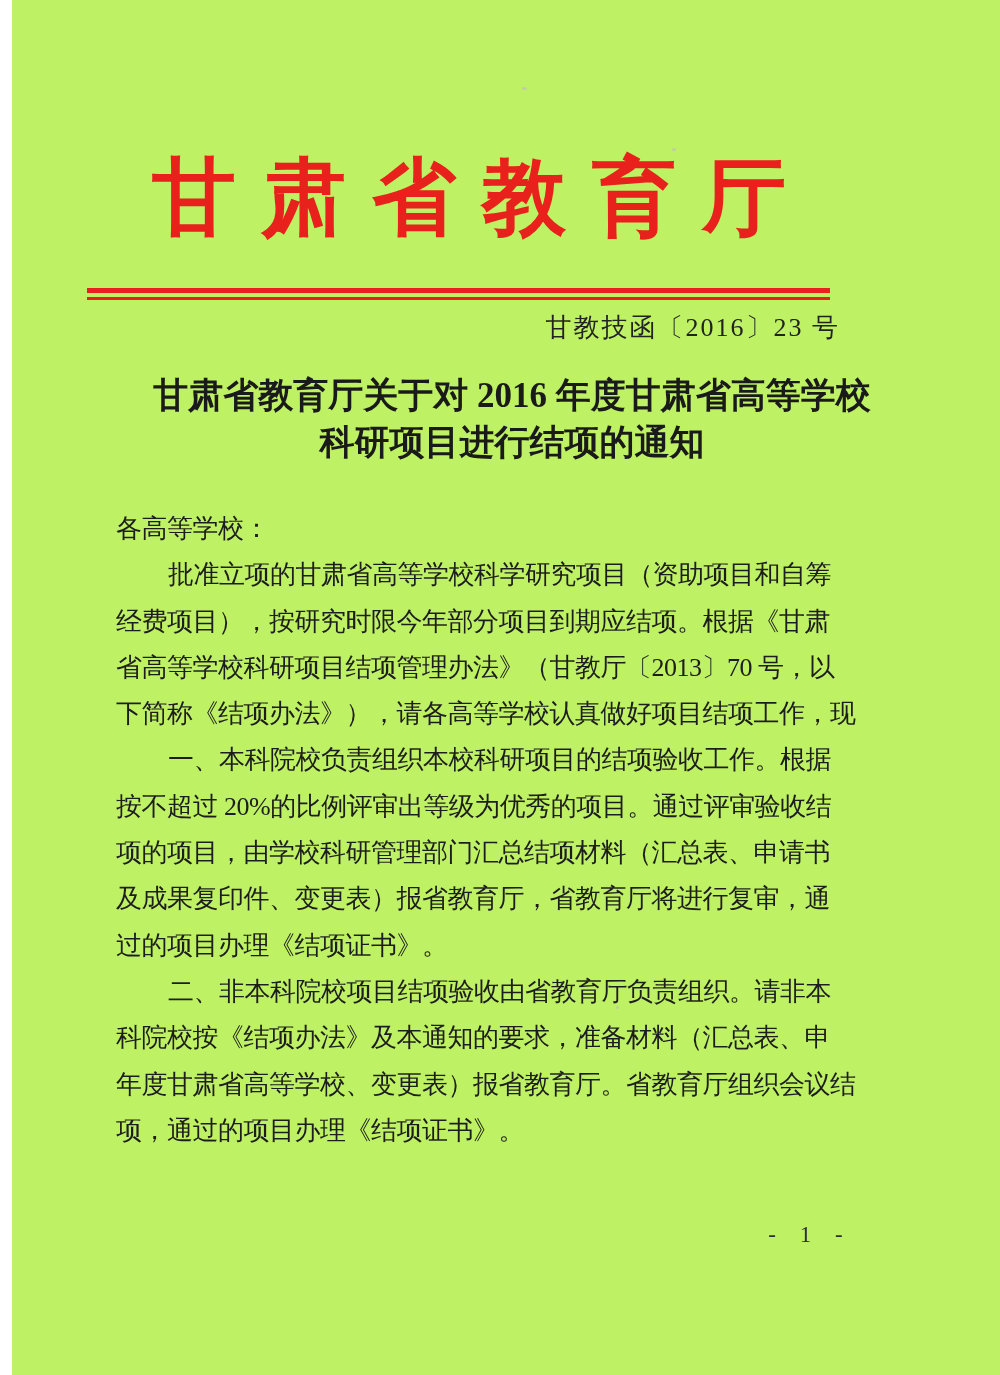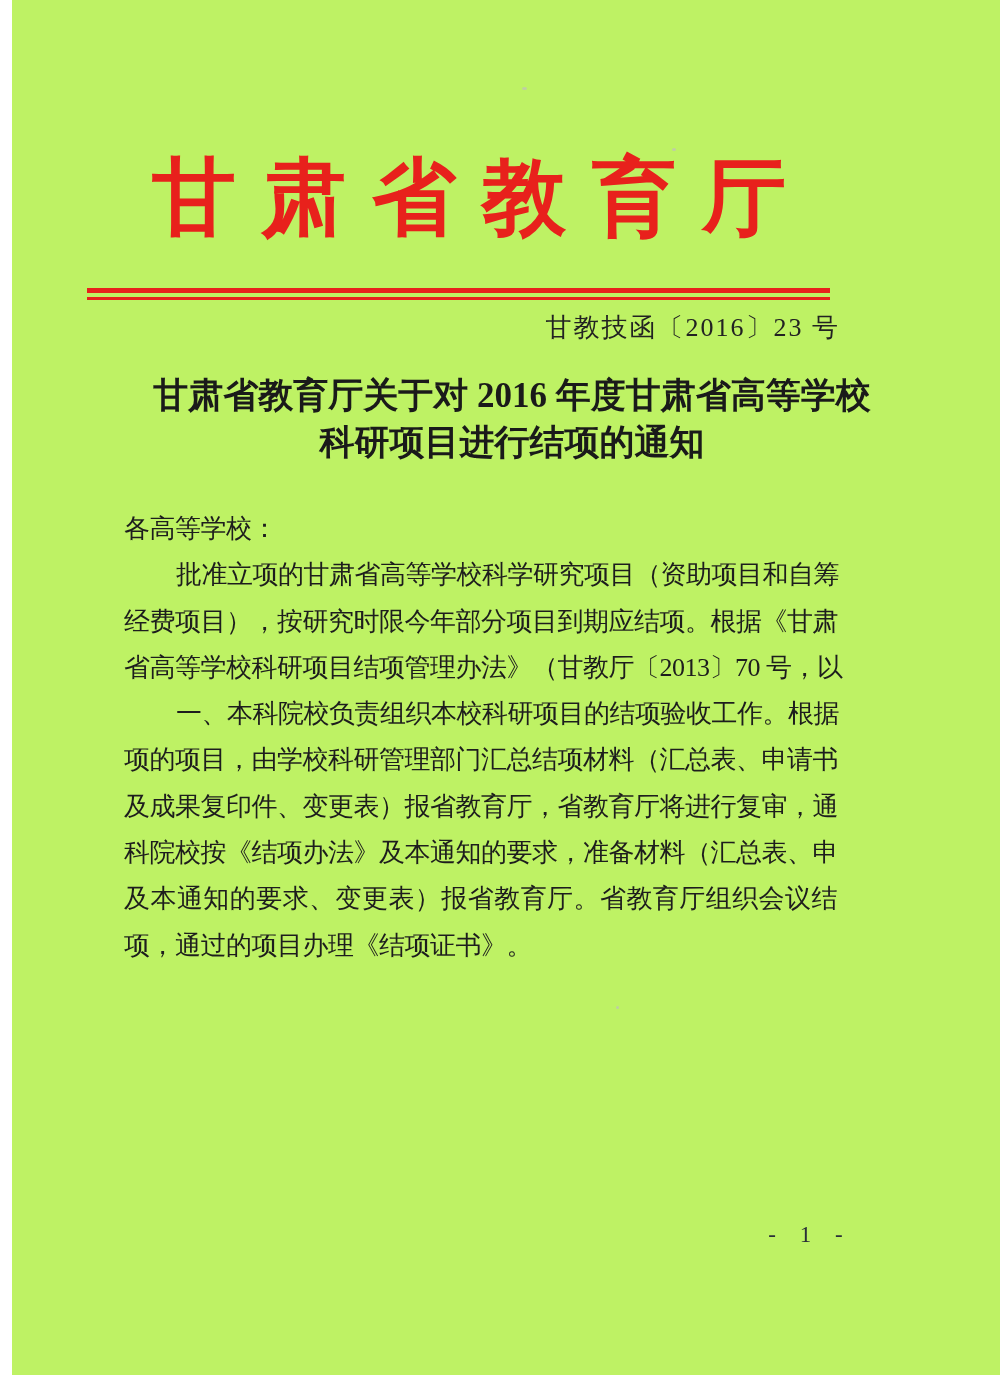--- a/index.html
+++ b/index.html
@@ -61,21 +61,21 @@
     font-size: 35px;
     font-weight: bold;
     color: #1a1a1a;
     line-height: 47px;
   }
   .title span { display: block; }
   
   .bodytext {
     position: absolute;
     top: 506px;
-    left: 112px;
+    left: 104px;
     width: 713px;
     font-size: 26px;
     color: #1d1d1d;
     letter-spacing: -0.5px;
   }
   .line {
     height: 46.3px;
     line-height: 46.3px;
     white-space: nowrap;
     text-align: justify;
@@ -128,27 +128,31 @@
     <span>科研项目进行结项的通知</span>
   </h1>
 
   <div class="bodytext">
 
     <div class="line last">各高等学校：</div>
 
     <div class="line indent">批准立项的甘肃省高等学校科学研究项目（资助项目和自筹</div>
     <div class="line">经费项目），按研究时限今年部分项目到期应结项。根据《甘肃</div>
     <div class="line">省高等学校科研项目结项管理办法》（甘教厅〔2013〕70 号，以</div>
+    <div class="line">下简称《结项办法》），请各高等学校认真做好项目结项工作，现</div>
 
     <div class="line indent">一、本科院校负责组织本校科研项目的结项验收工作。根据</div>
+    <div class="line">按不超过 20%的比例评审出等级为优秀的项目。通过评审验收结</div>
     <div class="line">项的项目，由学校科研管理部门汇总结项材料（汇总表、申请书</div>
     <div class="line">及成果复印件、变更表）报省教育厅，省教育厅将进行复审，通</div>
+    <div class="line last">过的项目办理《结项证书》。</div>
 
+    <div class="line indent">二、非本科院校项目结项验收由省教育厅负责组织。请非本</div>
     <div class="line">科院校按《结项办法》及本通知的要求，准备材料（汇总表、申</div>
-    <div class="line">及本通知的要求、变更表）报省教育厅。省教育厅组织会议结</div>
+    <div class="line">年度甘肃省高等学校、变更表）报省教育厅。省教育厅组织会议结</div>
     <div class="line last">项，通过的项目办理《结项证书》。</div>
 
   </div>
 
   <div class="pagenum">- 1 -</div>
 
   <div class="speck s1"></div>
   <div class="speck s2"></div>
   <div class="speck s3"></div>
 

